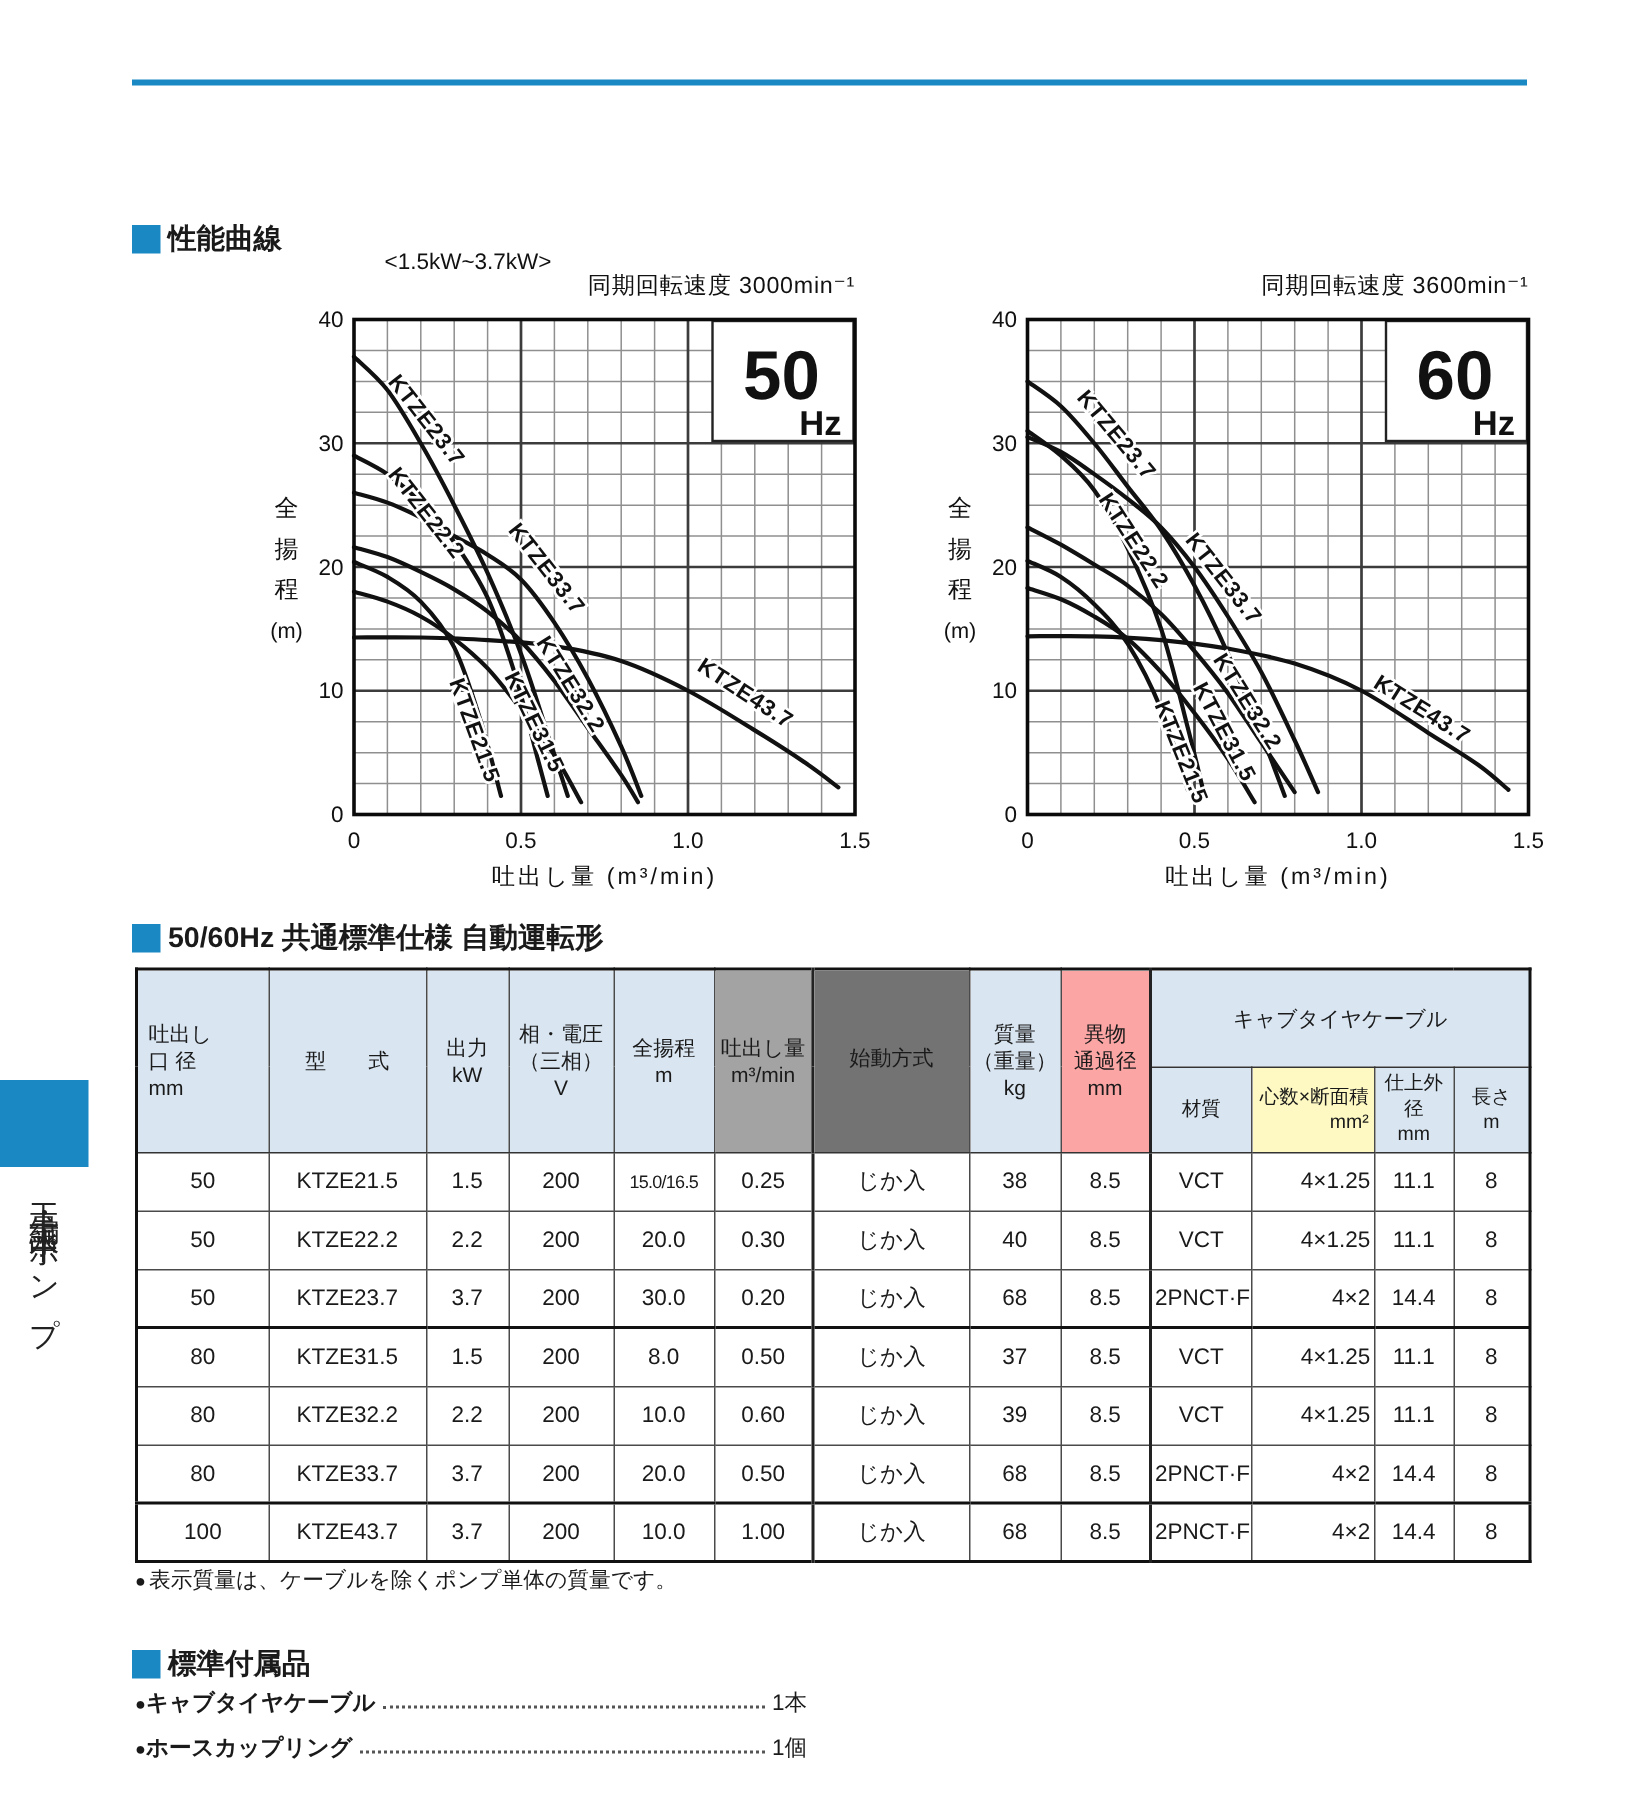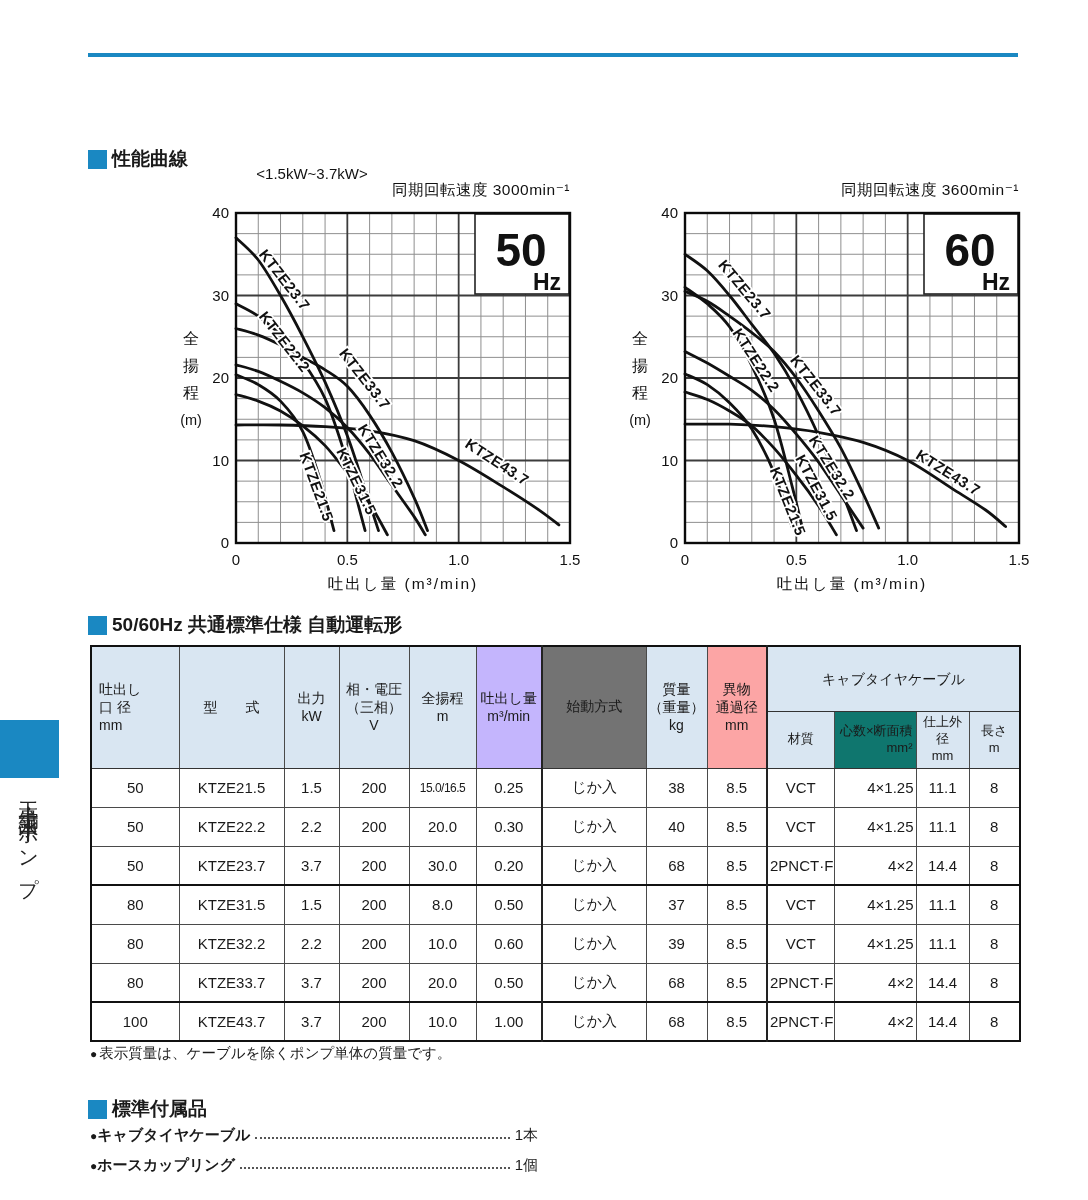--- a/index.html
+++ b/index.html
@@ -243,34 +243,34 @@
 口 径
 mm</th>
         <th rowspan="2" style="background: rgb(217, 230, 242);">型　　式</th>
         <th rowspan="2" style="background: rgb(217, 230, 242);">出力
 kW</th>
         <th rowspan="2" style="background: rgb(217, 230, 242);">相・電圧
 （三相）
 V</th>
         <th rowspan="2" style="background: rgb(217, 230, 242);">全揚程
 m</th>
-        <th rowspan="2" style="background: #c4b5fd;">吐出し量
+        <th rowspan="2" style="background: #a3a3a3;">吐出し量
 m³/min</th>
         <th rowspan="2" style="background: #737373; font-family: Liberation Serif, serif;">始動方式</th>
         <th rowspan="2" style="background: rgb(217, 230, 242);">質量
 （重量）
 kg</th>
         <th rowspan="2" style="background: #fca5a5;">異物
 通過径
 mm</th>
         <th colspan="4" style="background: rgb(217, 230, 242);">キャブタイヤケーブル</th>
       </tr>
       <tr>
         <th style="background: rgb(217, 230, 242);">材質</th>
-        <th class="h-core" style="background: #0f766e;">心数×断面積
+        <th class="h-core" style="background: #fef9c3;">心数×断面積
 mm²</th>
         <th style="background: rgb(217, 230, 242);">仕上外径
 mm</th>
         <th style="background: rgb(217, 230, 242);">長さ
 m</th>
       </tr>
     </thead>
     <tbody id="spec-rows">
         <tr>
           <td>50</td>

